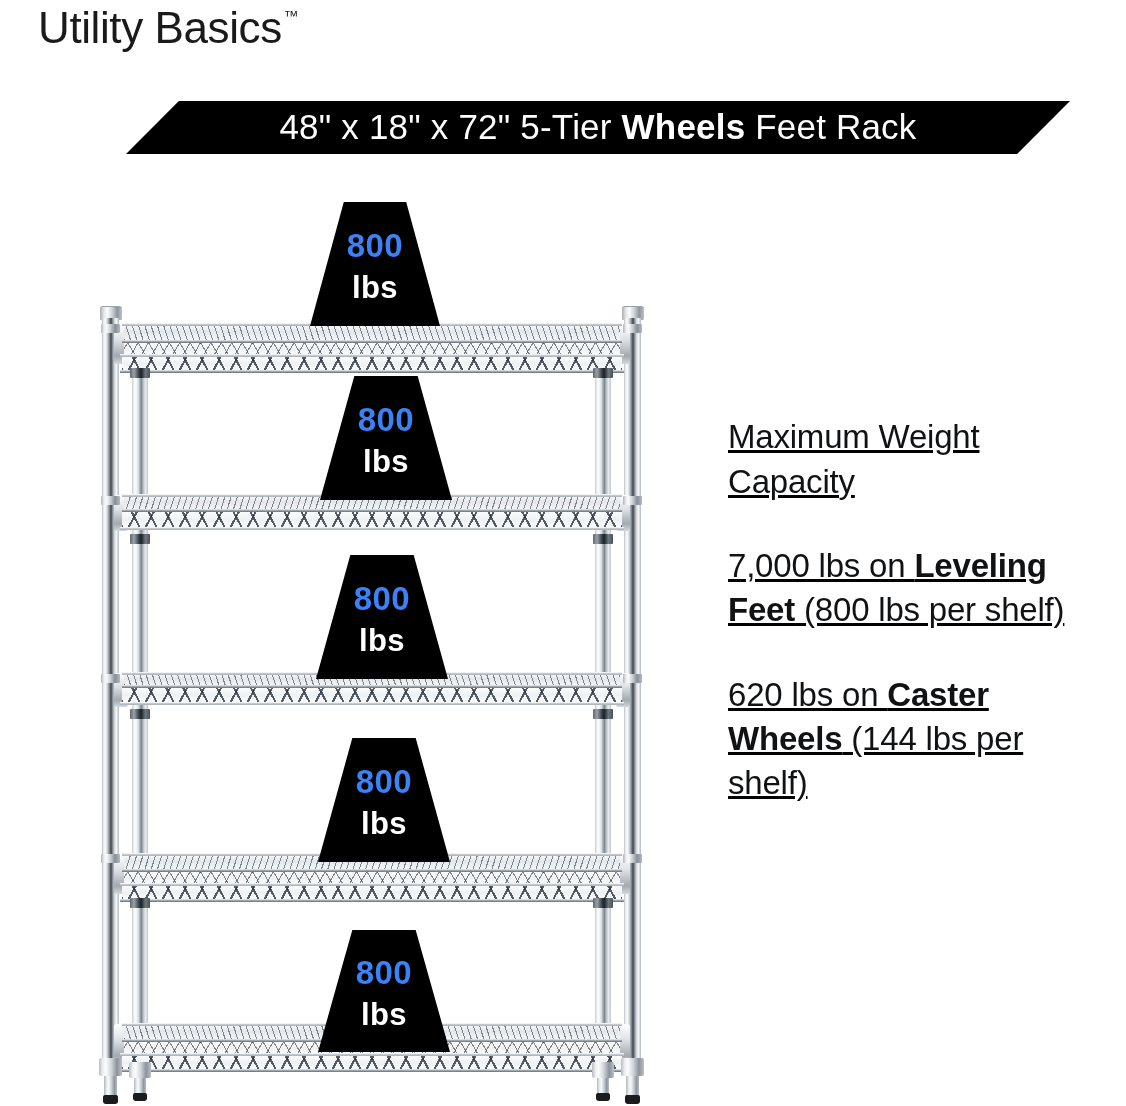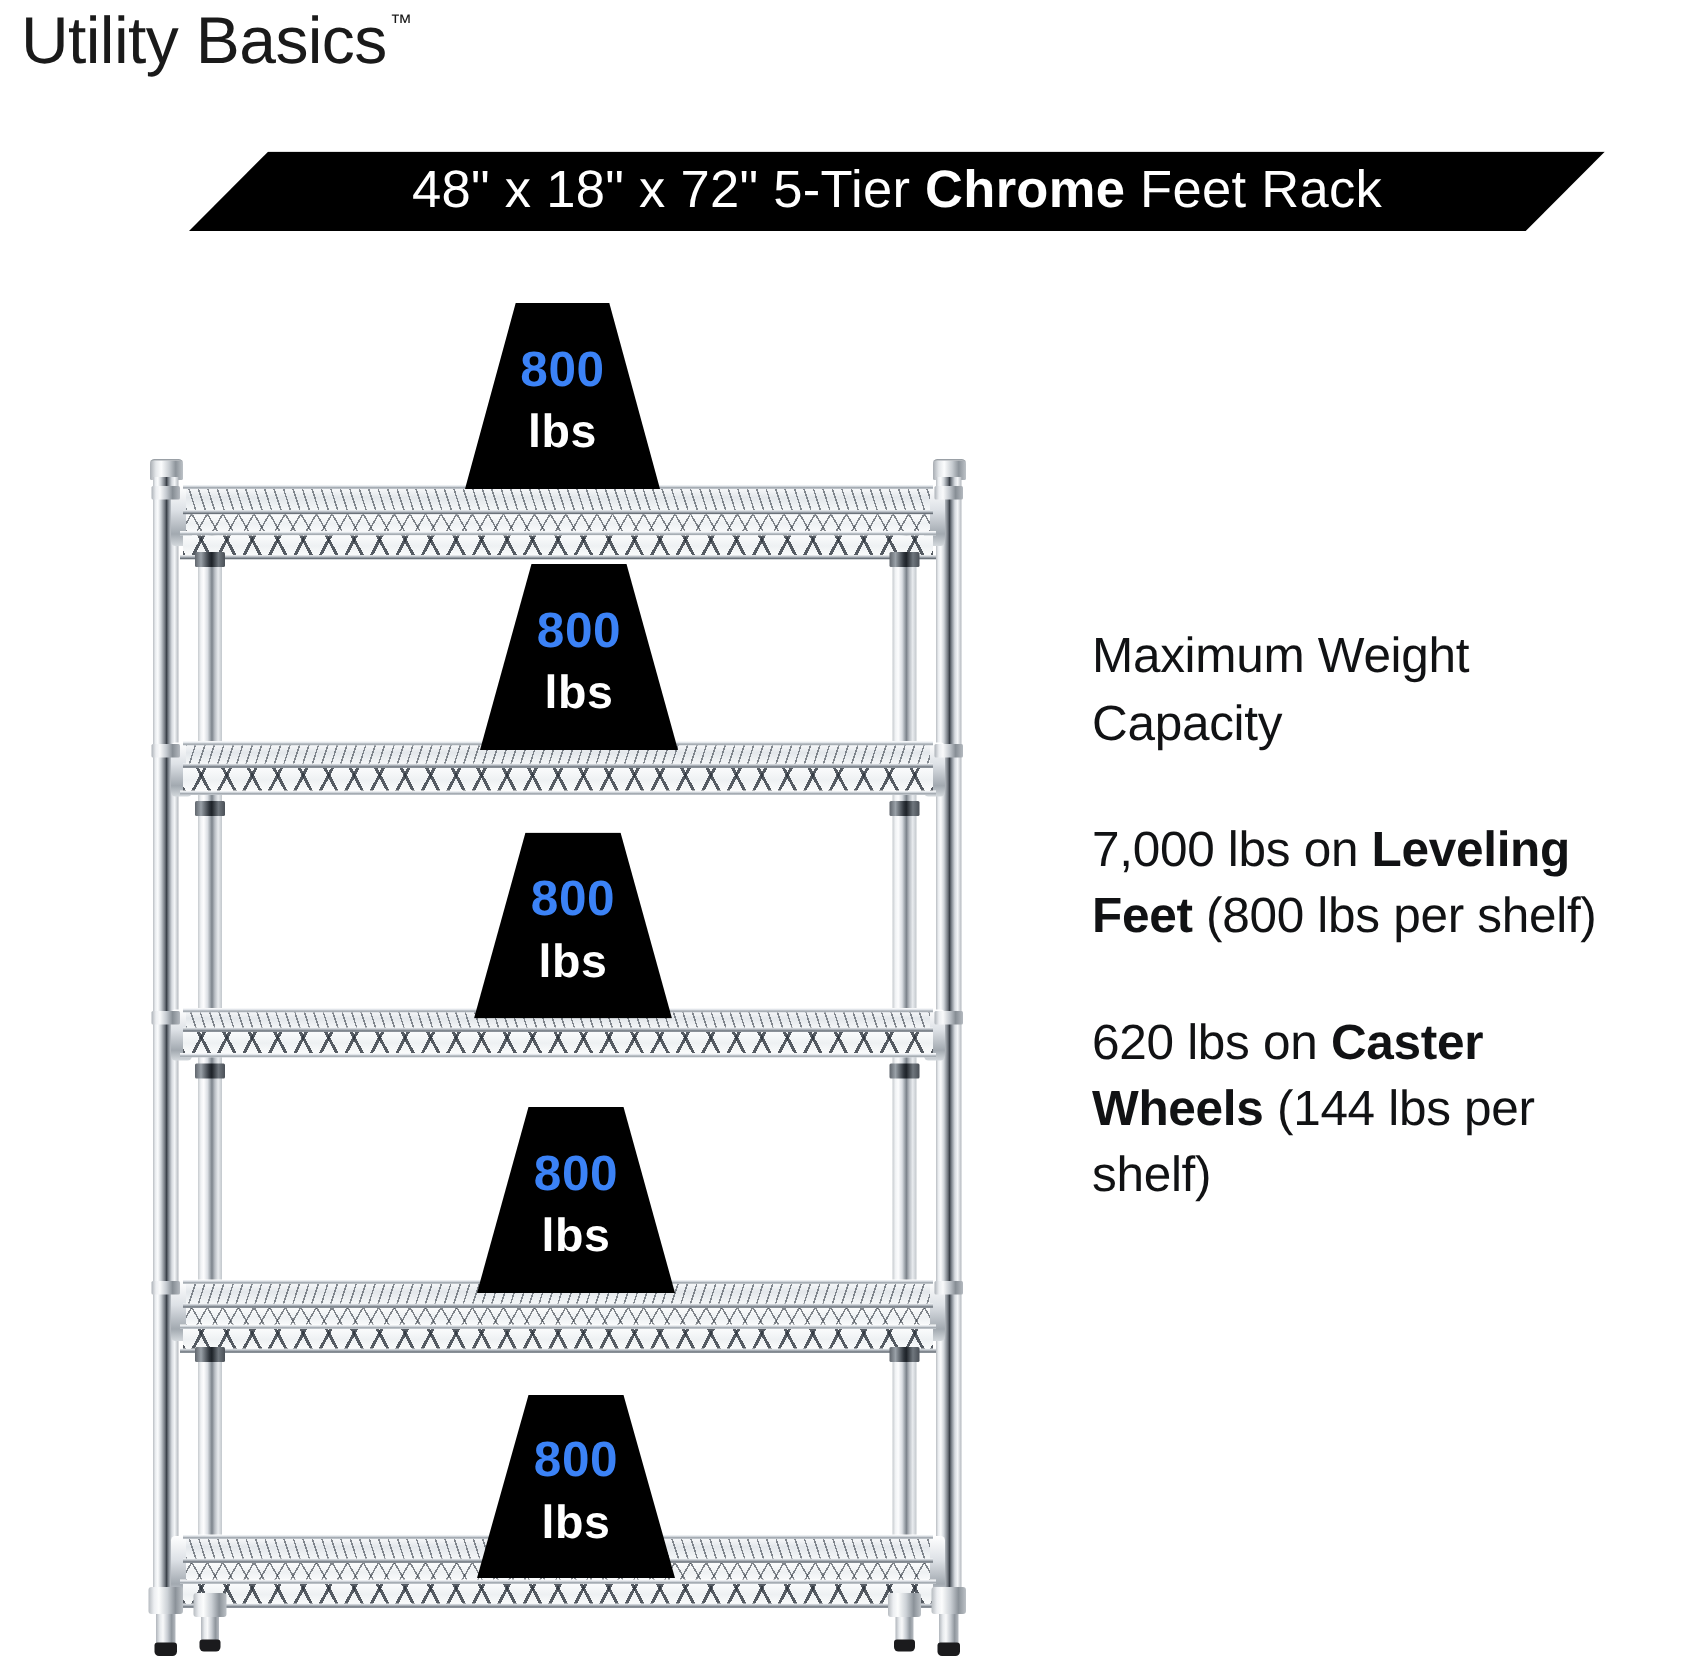--- a/index.html
+++ b/index.html
@@ -28,20 +28,21 @@
     display: flex;
     align-items: flex-start;
     color: #1a1a1a;
   }
   #brand-name {
     font-size: 44px;
     font-weight: 400;
     letter-spacing: -0.4px;
     line-height: 1;
     color: #1a1a1a;
+    margin-left: 24px;
   }
   #brand-tm {
     font-size: 15px;
     line-height: 1;
     margin-top: 2px;
     margin-left: 2px;
     color: #1a1a1a;
   }
 
   
@@ -252,20 +253,21 @@
     margin-top: 7px;
     letter-spacing: 0.4px;
   }
 
   
   #info-panel {
     position: absolute;
     left: 728px;
     top: 415px;
     width: 382px;
+    text-decoration: underline;
   }
   #capacity-heading {
     font-size: 33px;
     line-height: 1.35;
     color: #111214;
     font-weight: 400;
     letter-spacing: -0.2px;
   }
   .capacity-item {
     font-size: 33px;
@@ -283,21 +285,21 @@
 
 <div id="page">
 
   <div id="brand-logo">
     <span id="brand-name">Utility Basics</span>
     <span id="brand-tm">™</span>
   </div>
 
   <div id="title-banner">
     <div id="title-banner-text">
-      <span>48" x 18" x 72" 5-Tier </span><b>Chrome</b><span> Feet Rack</span>
+      <span>48" x 18" x 72" 5-Tier </span><b>Wheels</b><span> Feet Rack</span>
     </div>
   </div>
 
   <div id="rack">
 
     <div class="post-cap" style="left:6px; top:0px; width:22px; height:14px;"></div>
     <div class="post" style="left:8px; top:12px; width:17px; height:742px;"></div>
 
     <div class="post-cap" style="left:528px; top:0px; width:22px; height:14px;"></div>
     <div class="post" style="left:530px; top:12px; width:17px; height:742px;"></div>

